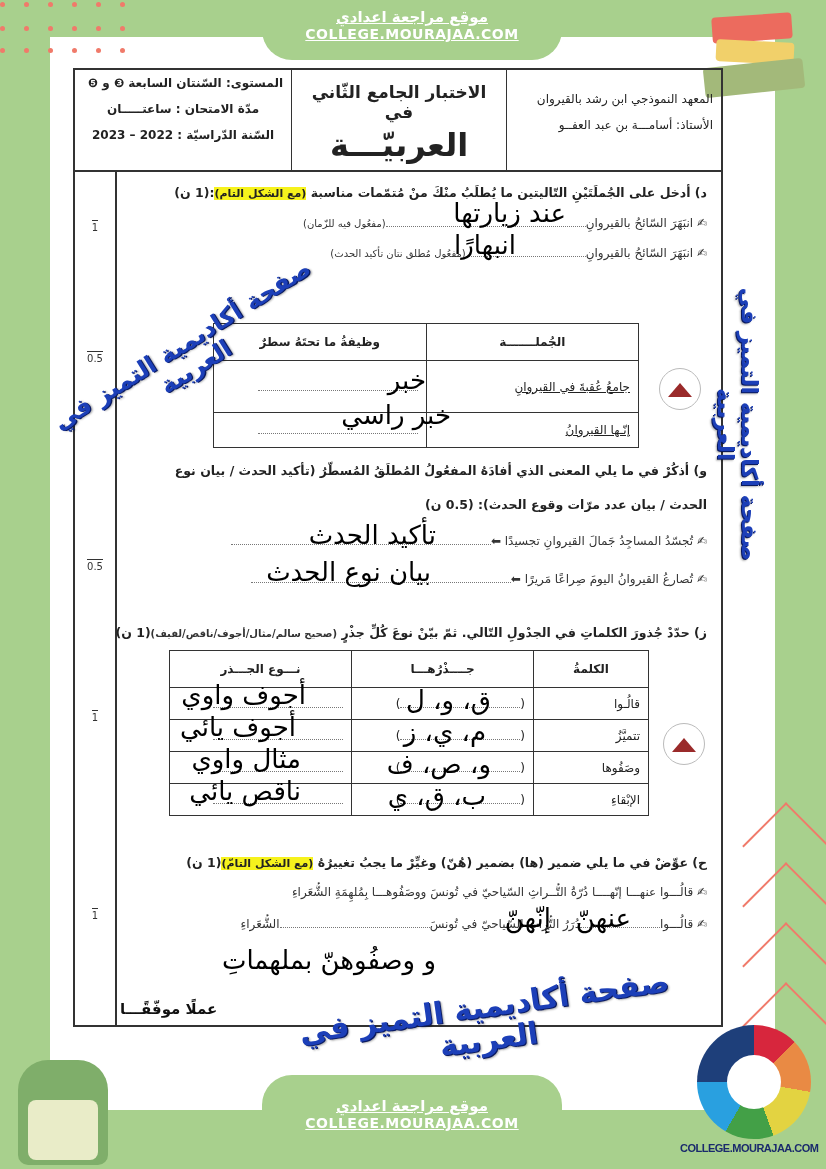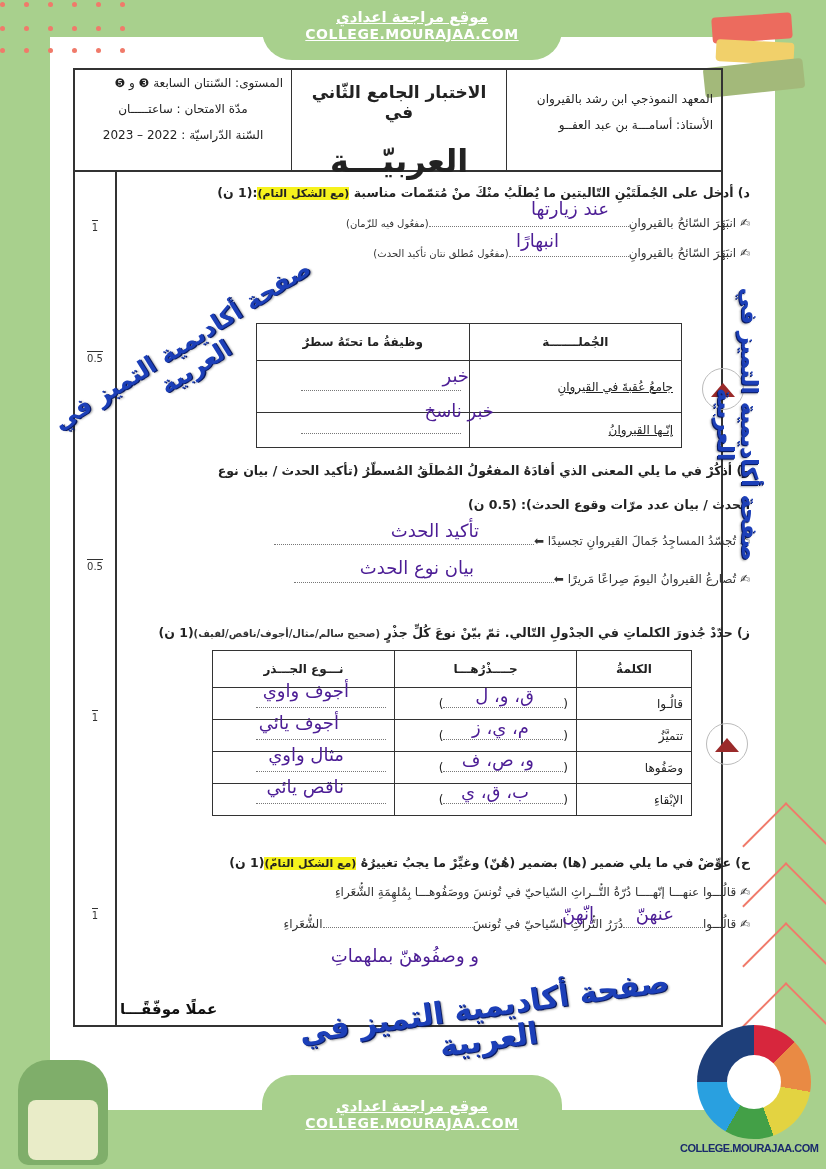--- a/index.html
+++ b/index.html
@@ -11,34 +11,34 @@
   .site-ar{font-size:15px;font-weight:bold;text-decoration:underline;margin-top:8px;direction:rtl;}
   .site-url{font-size:14px;font-weight:bold;text-decoration:underline;letter-spacing:0.5px;}
   .bottom-band{position:absolute;left:0;top:1110px;width:826px;height:59px;background:#a8d08d;}
   .bottom-tab{position:absolute;left:262px;top:1075px;width:300px;height:94px;background:#a8d08d;border-radius:30px 30px 0 0;text-align:center;color:#fff;}
   .bottom-tab .site-ar{margin-top:22px;}
   .header-table{position:absolute;left:73px;top:68px;width:646px;height:100px;border:2px solid #333;display:flex;direction:rtl;}
   .hcell{border-left:1.5px solid #333;padding:6px 8px;box-sizing:border-box;font-size:12px;color:#222;}
   .hcell:last-child{border-left:none;}
   .hc1{width:215px;padding-top:22px;}
   .hc2{width:215px;text-align:center;}
-  .hc3{width:216px;}
+  .hc3{width:216px;font-weight:bold;}
   .hc1 div,.hc3 div{margin-bottom:12px;}
   .h-title{font-size:17px;font-weight:bold;margin-top:6px;}
-  .h-big{font-size:32px;font-weight:900;margin-top:20px;}
+  .h-big{font-size:32px;font-weight:900;margin-top:4px;}
   .frame{position:absolute;left:73px;top:170px;width:646px;height:855px;border:2px solid #333;border-top:none;}
   .score-col{position:absolute;left:0;top:0;width:40px;height:855px;border-right:2px solid #333;}
   .score{position:absolute;left:0;width:40px;text-align:center;font-size:10px;color:#333;}
   .score span{border-top:1px solid #333;padding-top:1px;}
-  .content{position:absolute;left:42px;top:0;width:604px;height:855px;direction:rtl;margin-left:43px;}
+  .content{position:absolute;left:42px;top:0;width:604px;height:855px;direction:rtl;}
   .q{position:absolute;right:14px;font-size:12.5px;font-weight:bold;color:#222;white-space:nowrap;}
   .hl{background:#f6f21d;font-size:11px;}
   .line{position:absolute;right:14px;font-size:12px;color:#333;white-space:nowrap;}
   .dots-fill{display:inline-block;border-bottom:1px dotted #777;vertical-align:baseline;}
-  .hw{position:absolute;color:#4c1d95;font-size:18px;white-space:nowrap;direction:rtl;text-align:center;}
+  .hw{position:absolute;color:#000000;font-size:26px;white-space:nowrap;direction:rtl;text-align:center;}
   .hint{font-size:10px;color:#333;}
   table.t{position:absolute;border-collapse:collapse;direction:rtl;}
   table.t td,table.t th{border:1.5px solid #333;font-size:12px;color:#222;padding:0 8px;}
   table.t th{font-weight:bold;height:36px;}
   .wm{position:absolute;color:#1c3fb8;font-weight:900;text-shadow:1px 1px 0 #0a1a60,2px 2px 2px rgba(0,0,0,.3);direction:rtl;white-space:nowrap;text-align:center;line-height:1.1;}
   .logo-small{position:absolute;width:40px;height:40px;border-radius:50%;border:1px solid #bbb;}
   .logo-small::after{content:"";position:absolute;left:8px;top:14px;width:0;height:0;border-left:12px solid transparent;border-right:12px solid transparent;border-bottom:14px solid #9a2a2a;}
   .books{position:absolute;left:700px;top:15px;width:110px;height:80px;}
   .book{position:absolute;border-radius:4px;}
   .chev{position:absolute;width:60px;height:60px;border-left:2px solid #f07a6a;border-top:2px solid #f07a6a;transform:rotate(45deg);}
@@ -135,21 +135,21 @@
             <td style="text-decoration:underline">جامعُ عُقبةَ في القيروانِ</td>
             <td><span class="dots-fill" style="width:160px"></span></td>
           </tr>
       <tr style="height:35px">
             <td style="text-decoration:underline">إنّـها القيروانُ</td>
             <td><span class="dots-fill" style="width:160px"></span></td>
           </tr>
     </tbody>
       </table>
     <div class="hw" style="top:195px;right:295px">خبر</div>
-    <div class="hw" style="top:230px;right:270px">خبر ناسخ</div>
+    <div class="hw" style="top:230px;right:270px">خبر راسي</div>
     <div class="logo-small" style="top:198px;right:20px"></div>
 
     <div class="q" style="top:293px">و) أذكُرْ في ما يلي المعنى الذي أفادَهُ المفعُولُ المُطلَقُ المُسطّرُ (تأكيد الحدث / بيان نوع</div>
     <div class="q" style="top:327px">الحدث / بيان عدد مرّات وقوع الحدث): (0.5 ن)</div>
     <div class="line" style="top:364px">
       <span>✍ تُجسّدُ المساجِدُ جَمالَ القيروانِ تجسيدًا ⬅</span><span class="dots-fill" style="width:260px"></span>
     </div>
     <div class="hw" style="top:350px;right:285px">تأكيد الحدث</div>
     <div class="line" style="top:402px">
       <span>✍ تُصارعُ القيروانُ اليومَ صِراعًا مَريرًا ⬅</span><span class="dots-fill" style="width:260px"></span>

